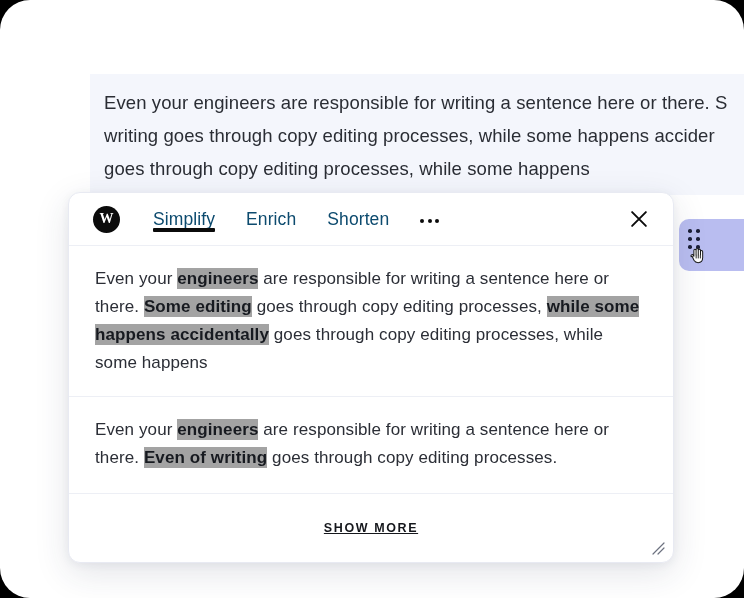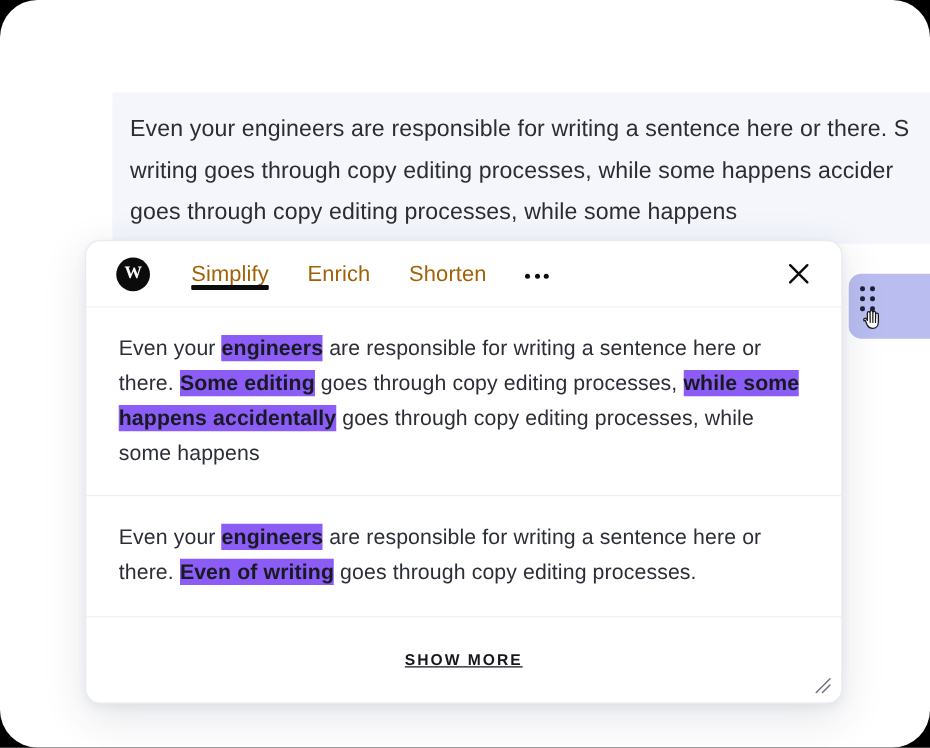--- a/index.html
+++ b/index.html
@@ -132,21 +132,21 @@
   }
   .tabs {
     display: flex;
     align-items: center;
     margin-left: 33px;
     height: 100%;
   }
   .tab {
     position: relative;
     font-size: 17.5px;
-    color: #a16207;
+    color: #0c4a6e;
     height: 100%;
     display: flex;
     align-items: center;
     margin-right: 31px;
     cursor: pointer;
     letter-spacing: 0.1px;
   }
   .tab.active::after {
     content: "";
     position: absolute;
@@ -189,21 +189,21 @@
     border-bottom: 1px solid #edeff5;
     font-size: 17px;
     line-height: 28px;
     color: #2b2e36;
     letter-spacing: 0.1px;
   }
   .suggestion.second {
     padding-bottom: 21px;
   }
   mark {
-    background: #8b5cf6;
+    background: #a3a3a3;
     color: #171a20;
     font-weight: bold;
     padding: 1px 0;
     box-decoration-break: clone;
     -webkit-box-decoration-break: clone;
   }
 
   
   .card-footer {
     position: relative;

